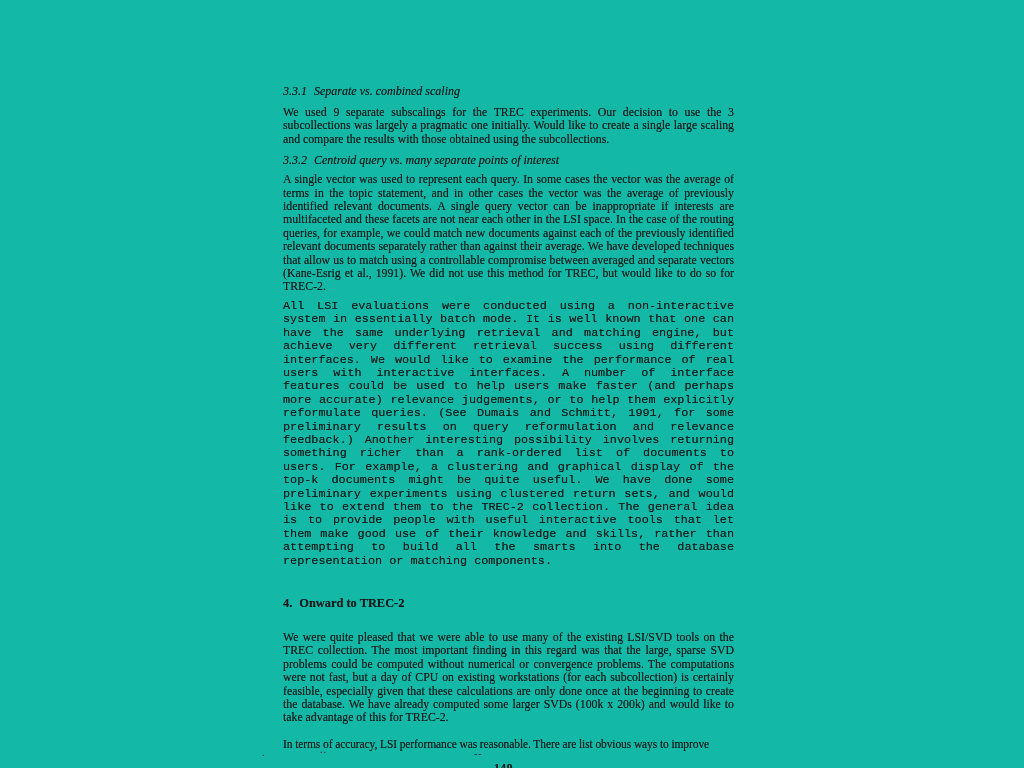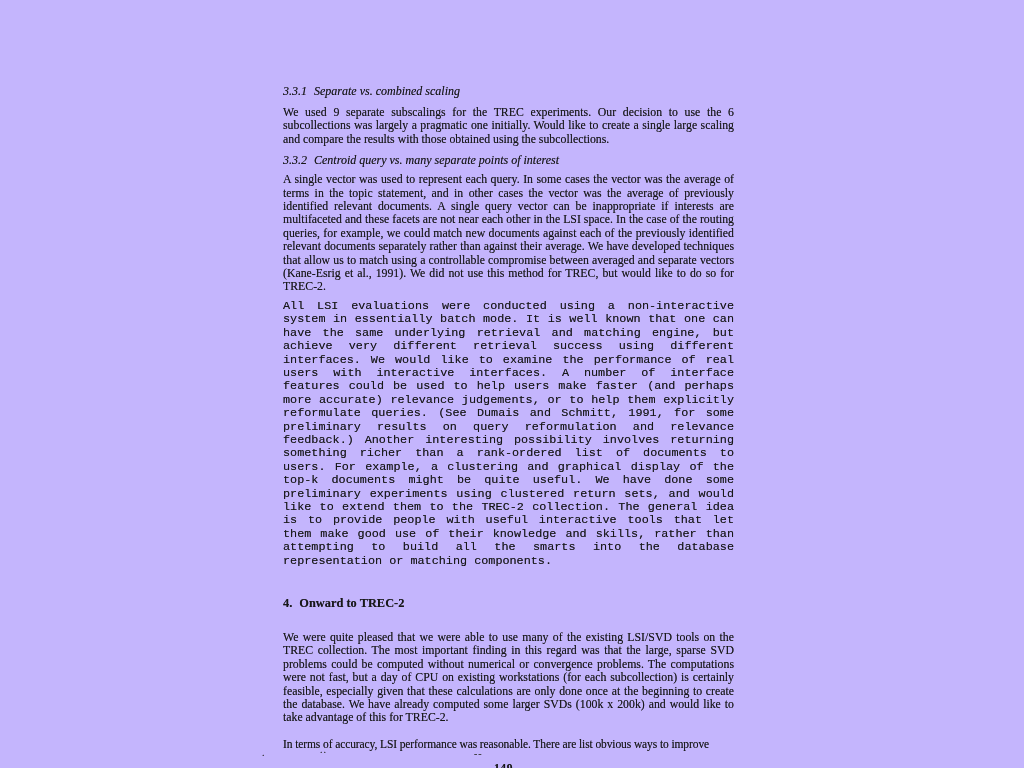--- a/index.html
+++ b/index.html
@@ -7,21 +7,21 @@
     padding: 0;
     width: 1024px;
     height: 768px;
     background: #ffffff;
     overflow: hidden;
   }
   .scan-page {
     position: relative;
     width: 1024px;
     height: 768px;
-    background: #c4b5fd;
+    background: #14b8a6;
     font-family: "Liberation Serif", serif;
     color: #181818;
     text-shadow: 0 0 0.35px rgba(0,0,0,0.5);
   }
   .text-block {
     position: absolute;
     left: 283px;
     top: 85px;
     width: 451px;
   }
@@ -83,21 +83,21 @@
 </style>
 </head>
 <body>
 
 <div class="scan-page">
 
   <div class="text-block">
 
     <h3 class="subsec h331"><span class="sec-num">3.3.1</span><span class="sec-title">Separate vs. combined scaling</span></h3>
 
-    <p class="body-para p1">We used 9 separate subscalings for the TREC experiments. Our decision to use the 6 subcollections was largely a pragmatic one initially. Would like to create a single large scaling and compare the results with those obtained using the subcollections.</p>
+    <p class="body-para p1">We used 9 separate subscalings for the TREC experiments. Our decision to use the 3 subcollections was largely a pragmatic one initially. Would like to create a single large scaling and compare the results with those obtained using the subcollections.</p>
 
     <h3 class="subsec h332"><span class="sec-num">3.3.2</span><span class="sec-title">Centroid query vs. many separate points of interest</span></h3>
 
     <p class="body-para p2">A single vector was used to represent each query. In some cases the vector was the average of terms in the topic statement, and in other cases the vector was the average of previously identified relevant documents. A single query vector can be inappropriate if interests are multifaceted and these facets are not near each other in the LSI space. In the case of the routing queries, for example, we could match new documents against each of the previously identified relevant documents separately rather than against their average. We have developed techniques that allow us to match using a controllable compromise between averaged and separate vectors (Kane-Esrig et al., 1991). We did not use this method for TREC, but would like to do so for TREC-2.</p>
 
 
     <p class="body-para p3">All LSI evaluations were conducted using a non-interactive system in essentially batch mode. It is well known that one can have the same underlying retrieval and matching engine, but achieve very different retrieval success using different interfaces. We would like to examine the performance of real users with interactive interfaces. A number of interface features could be used to help users make faster (and perhaps more accurate) relevance judgements, or to help them explicitly reformulate queries. (See Dumais and Schmitt, 1991, for some preliminary results on query reformulation and relevance feedback.) Another interesting possibility involves returning something richer than a rank-ordered list of documents to users. For example, a clustering and graphical display of the top-k documents might be quite useful. We have done some preliminary experiments using clustered return sets, and would like to extend them to the TREC-2 collection. The general idea is to provide people with useful interactive tools that let them make good use of their knowledge and skills, rather than attempting to build all the smarts into the database representation or matching components.</p>
 
     <h2 class="subsec main-heading"><span class="sec-num">4.</span><span class="sec-title">Onward to TREC-2</span></h2>
 

